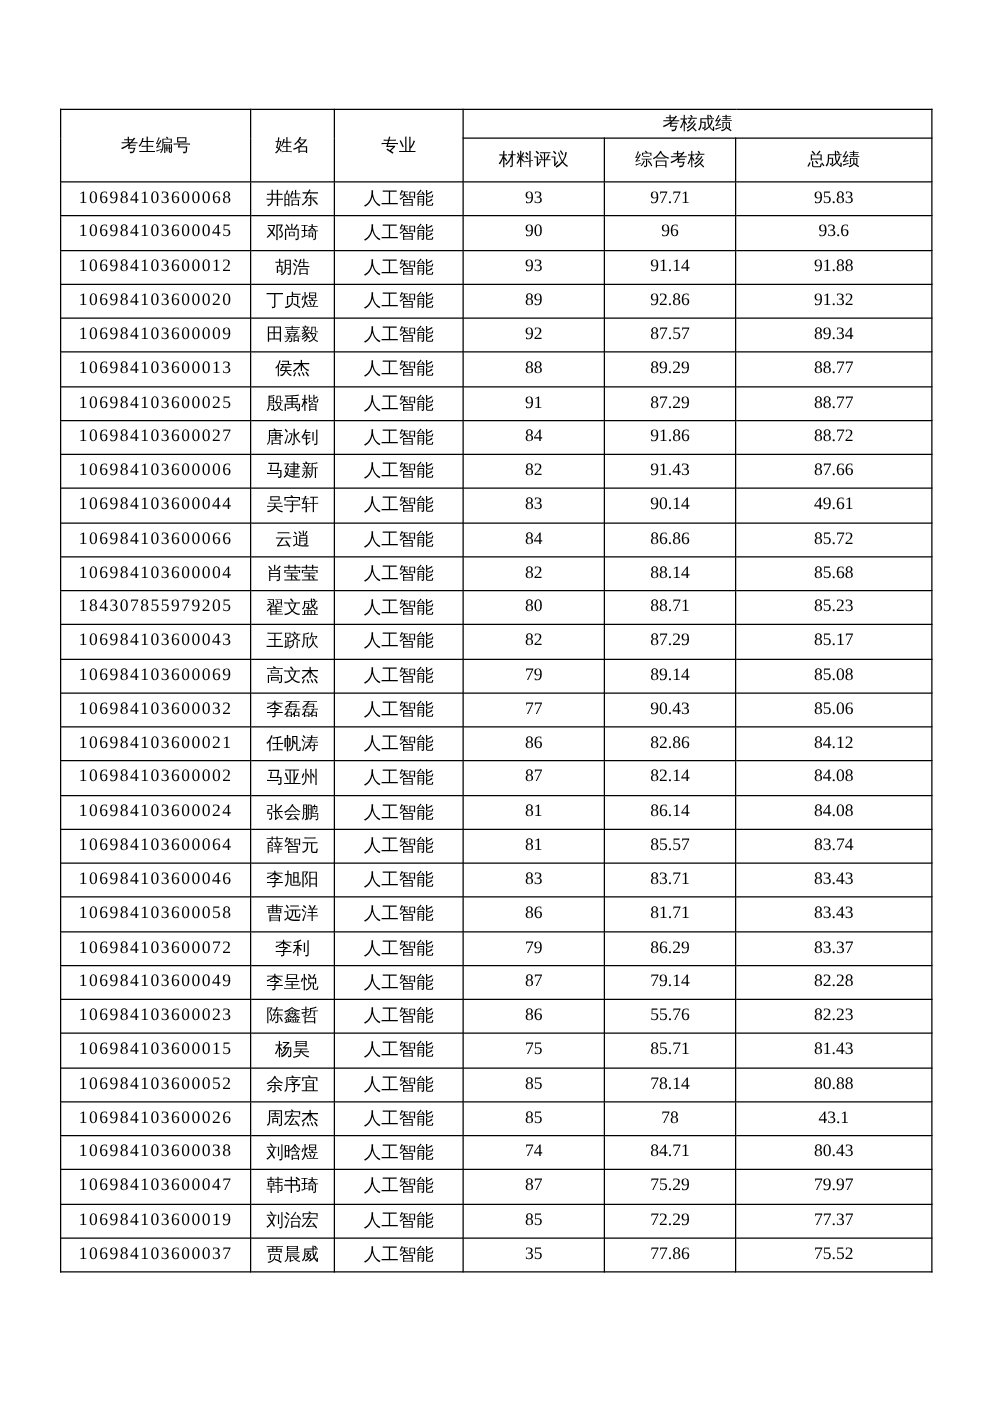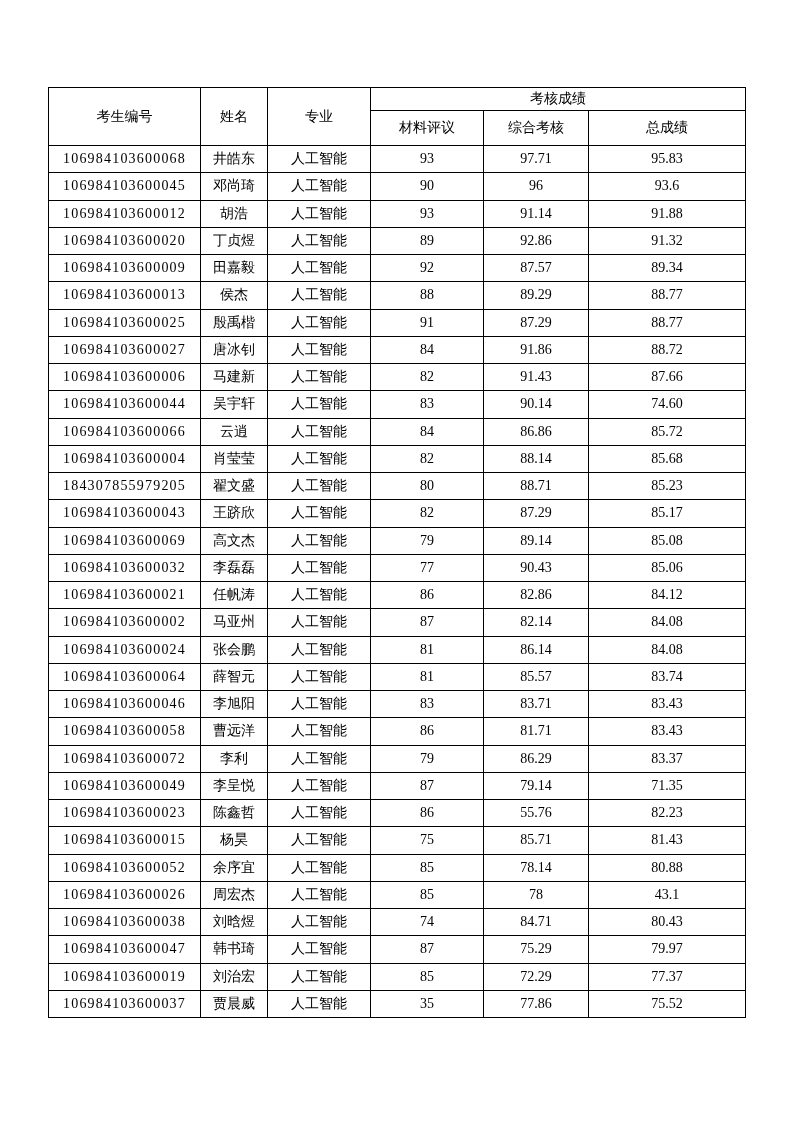--- a/index.html
+++ b/index.html
@@ -139,21 +139,21 @@
           <td>82</td>
           <td>91.43</td>
           <td>87.66</td>
         </tr>
         <tr>
           <td class="id-cell">106984103600044</td>
           <td>吴宇轩</td>
           <td>人工智能</td>
           <td>83</td>
           <td>90.14</td>
-          <td>74.60</td>
+          <td>49.61</td>
         </tr>
         <tr>
           <td class="id-cell">106984103600066</td>
           <td>云逍</td>
           <td>人工智能</td>
           <td>84</td>
           <td>86.86</td>
           <td>85.72</td>
         </tr>
         <tr>
@@ -251,21 +251,21 @@
           <td>79</td>
           <td>86.29</td>
           <td>83.37</td>
         </tr>
         <tr>
           <td class="id-cell">106984103600049</td>
           <td>李呈悦</td>
           <td>人工智能</td>
           <td>87</td>
           <td>79.14</td>
-          <td>71.35</td>
+          <td>82.28</td>
         </tr>
         <tr>
           <td class="id-cell">106984103600023</td>
           <td>陈鑫哲</td>
           <td>人工智能</td>
           <td>86</td>
           <td>55.76</td>
           <td>82.23</td>
         </tr>
         <tr>

